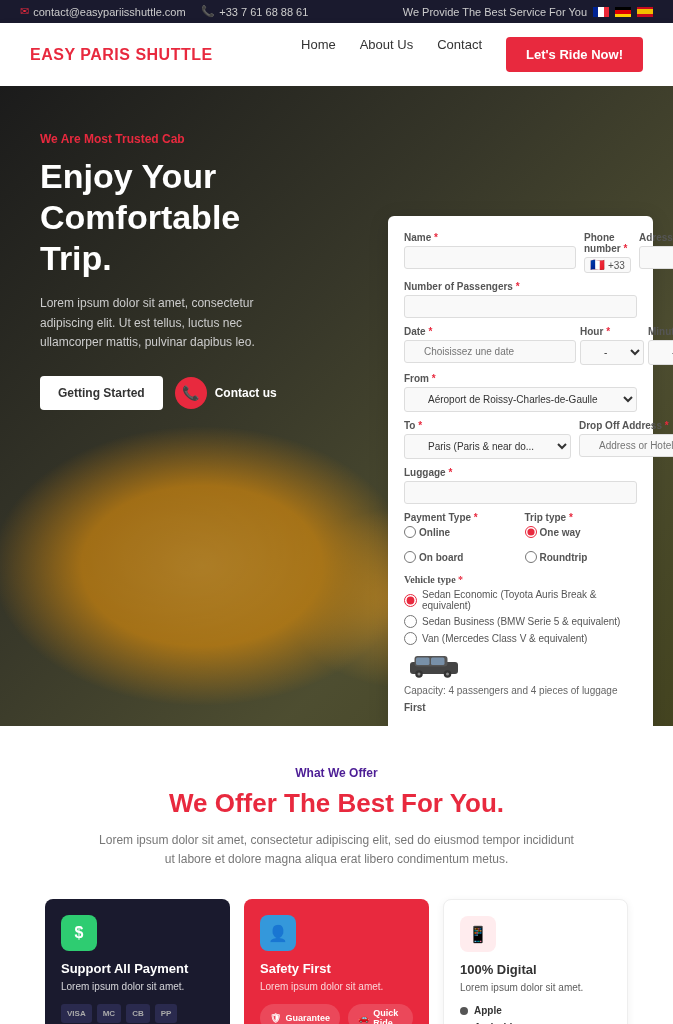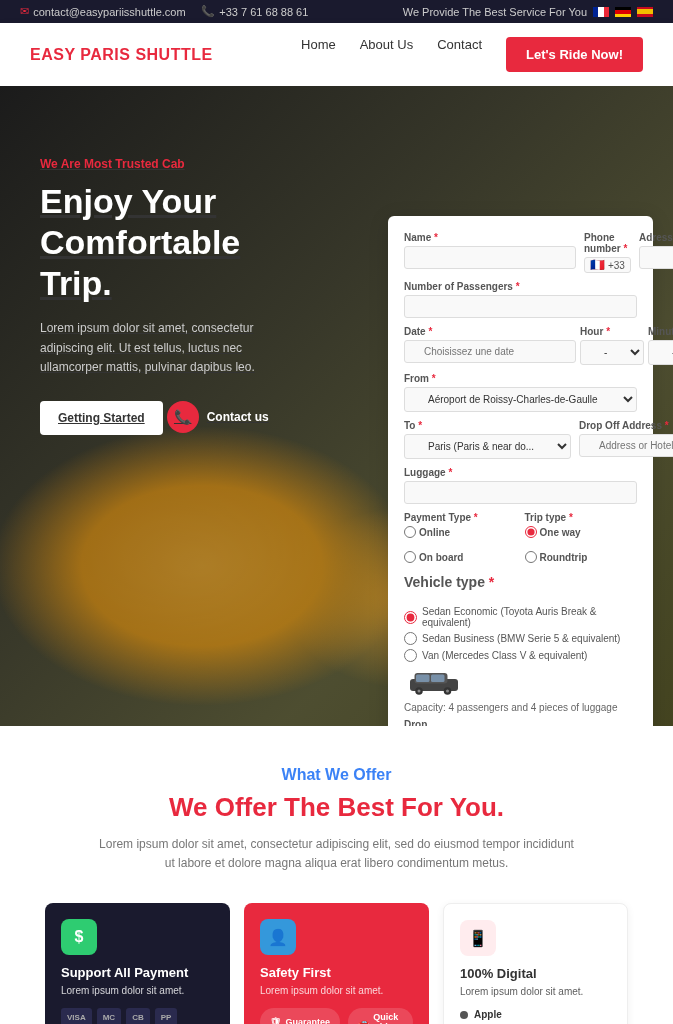--- a/index.html
+++ b/index.html
@@ -77,44 +77,43 @@
       height: 100%;
       background:
         radial-gradient(ellipse 300px 200px at 30% 75%, #f5a623 0%, #e8930a 40%, transparent 70%),
         radial-gradient(ellipse 200px 150px at 60% 80%, #f5a623 0%, transparent 60%);
       opacity: 0.6;
     }
 
     .hero-content {
       position: relative;
       z-index: 2;
-      padding: 71px 30px 30px 40px;
+      padding: 46px 30px 30px 40px;
       max-width: 310px;
-      text-decoration: underline;
     }
     .hero-subtitle {
       color: #e8293e;
       font-size: 12px;
       font-weight: 600;
       margin-bottom: 10px;
     }
     .hero-title {
       color: #fff;
       font-size: 34px;
       font-weight: 900;
       line-height: 1.2;
       margin-bottom: 16px;
     }
     .hero-desc {
       color: #ccc;
       font-size: 12px;
       line-height: 1.6;
       margin-bottom: 24px;
     }
-    .hero-buttons { display: flex; gap: 4px; align-items: flex-start; }
+    .hero-buttons { display: flex; gap: 12px; align-items: center; }
     .btn-start {
       background: #fff;
       color: #333;
       border: none;
       padding: 10px 18px;
       border-radius: 4px;
       font-size: 12px;
       font-weight: 600;
       cursor: pointer;
     }
@@ -168,38 +167,38 @@
     .phone-input span { font-size: 10px; color: #555; }
     .full-width { width: 100%; }
     .date-row { display: flex; gap: 4px; }
     .date-row .form-group:first-child { flex: 2; }
     .date-row .form-group:nth-child(2), .date-row .form-group:nth-child(3) { flex: 1; }
 
     .radio-group { display: flex; gap: 10px; align-items: center; flex-wrap: wrap; }
     .radio-item { display: flex; align-items: center; gap: 3px; font-size: 10px; color: #555; }
     .radio-item input[type=radio] { width: 12px; height: 12px; accent-color: #e8293e; }
 
-    .section-label { font-size: 14px; font-weight: 600; color: #555; margin-bottom: 16px; }
+    .section-label { font-size: 10px; font-weight: 600; color: #555; margin-bottom: 4px; font-family: Liberation Serif, serif; }
     .section-label .req { color: #e8293e; }
 
     .vehicle-option { display: flex; align-items: center; gap: 5px; font-size: 10px; color: #555; margin-bottom: 4px; }
     .vehicle-option input[type=radio] { accent-color: #e8293e; }
 
     .capacity-text { font-size: 10px; color: #666; margin-bottom: 6px; }
     .price-label { font-size: 10px; font-weight: 600; color: #555; margin-bottom: 2px; }
 
     
     .services-section {
       padding: 40px 30px;
       background: #fff;
       text-align: center;
     }
     .services-subtitle {
-      color: #3b82f6;
-      font-size: 16px;
+      color: #4c1d95;
+      font-size: 12px;
       font-weight: 600;
       margin-bottom: 8px;
     }
     .services-title {
       font-size: 26px;
       font-weight: 900;
       color: #1a1a2e;
       margin-bottom: 12px;
     }
     .services-title span { color: #e8293e; }
@@ -439,21 +438,21 @@
         <rect x="36" y="8" width="18" height="10" rx="2" fill="#88aacc" opacity="0.7"></rect>
         <circle cx="20" cy="30" r="5" fill="#333"></circle>
         <circle cx="20" cy="30" r="2" fill="#888"></circle>
         <circle cx="58" cy="30" r="5" fill="#333"></circle>
         <circle cx="58" cy="30" r="2" fill="#888"></circle>
       </svg>
     </div>
 
     <p class="capacity-text">Capacity: 4 passengers and 4 pieces of luggage</p>
 
-    <p class="price-label">Drop</p>
+    <p class="price-label">First</p>
 
   </div>
 </div>
 
 <div class="services-section">
   <p class="services-subtitle">What We Offer</p>
   <h2 class="services-title">
     <span>We Offer The Best For You</span><span style="color:#e8293e;">.</span>
   </h2>
   <p class="services-desc">Lorem ipsum dolor sit amet, consectetur adipiscing elit, sed do eiusmod tempor incididunt ut labore et dolore magna aliqua erat libero condimentum metus.</p>

